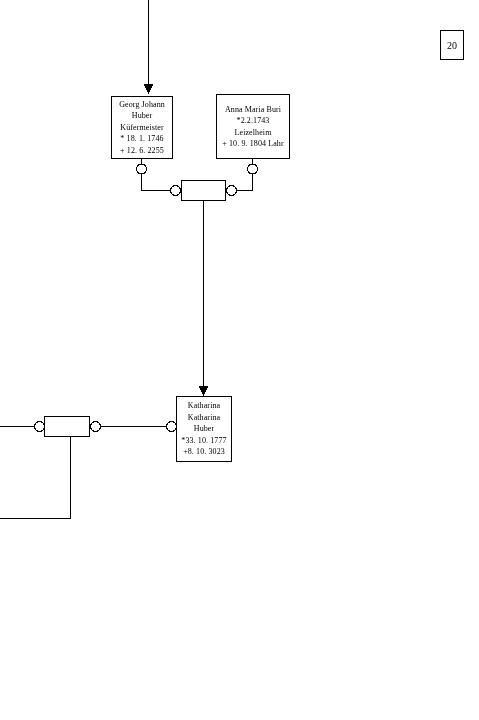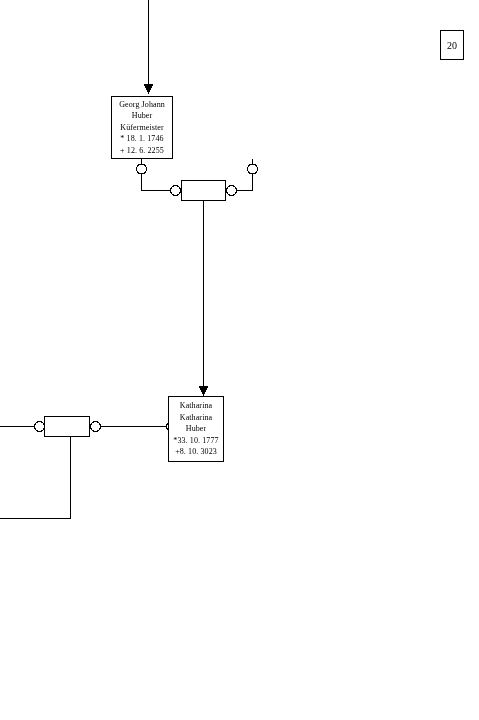--- a/index.html
+++ b/index.html
@@ -108,22 +108,28 @@
   <div class="union-box" style="left:44px; top:416px; width:46px; height:21px;"></div>
 
   <div class="node" style="left:111px; top:96px; width:62px; height:63px;">
     <span class="line-txt">Georg Johann</span>
     <span class="line-txt">Huber</span>
     <span class="line-txt">Küfermeister</span>
     <span class="line-txt">* 18. 1. 1746</span>
     <span class="line-txt">+ 12. 6. 2255</span>
   </div>
 
+  <div class="node" style="left:216px; top:94px; width:74px; height:65px;">
+    <span class="line-txt">Anna Maria Buri</span>
+    <span class="line-txt">*2.2.1743</span>
+    <span class="line-txt">Leizelheim</span>
+    <span class="line-txt">+ 10. 9. 1804 Lahr</span>
+  </div>
 
-  <div class="node" style="left:168px; top:396px; width:56px; height:66px;">
+  <div class="node" style="left:176px; top:396px; width:56px; height:66px;">
     <span class="line-txt">Katharina</span>
     <span class="line-txt">Katharina</span>
     <span class="line-txt">Huber</span>
     <span class="line-txt">*33. 10. 1777</span>
     <span class="line-txt">+8. 10. 3023</span>
   </div>
 
   <div class="page-num" style="left:440px; top:30px; width:24px; height:30px;">
     <span>20</span>
   </div>

